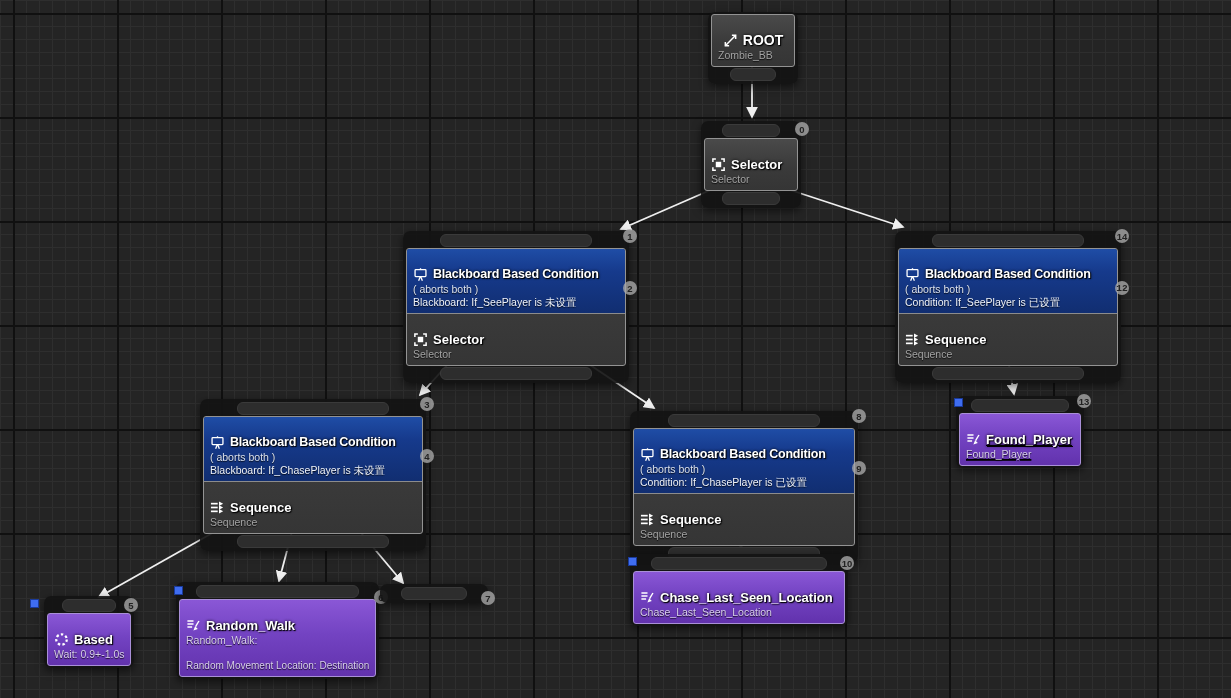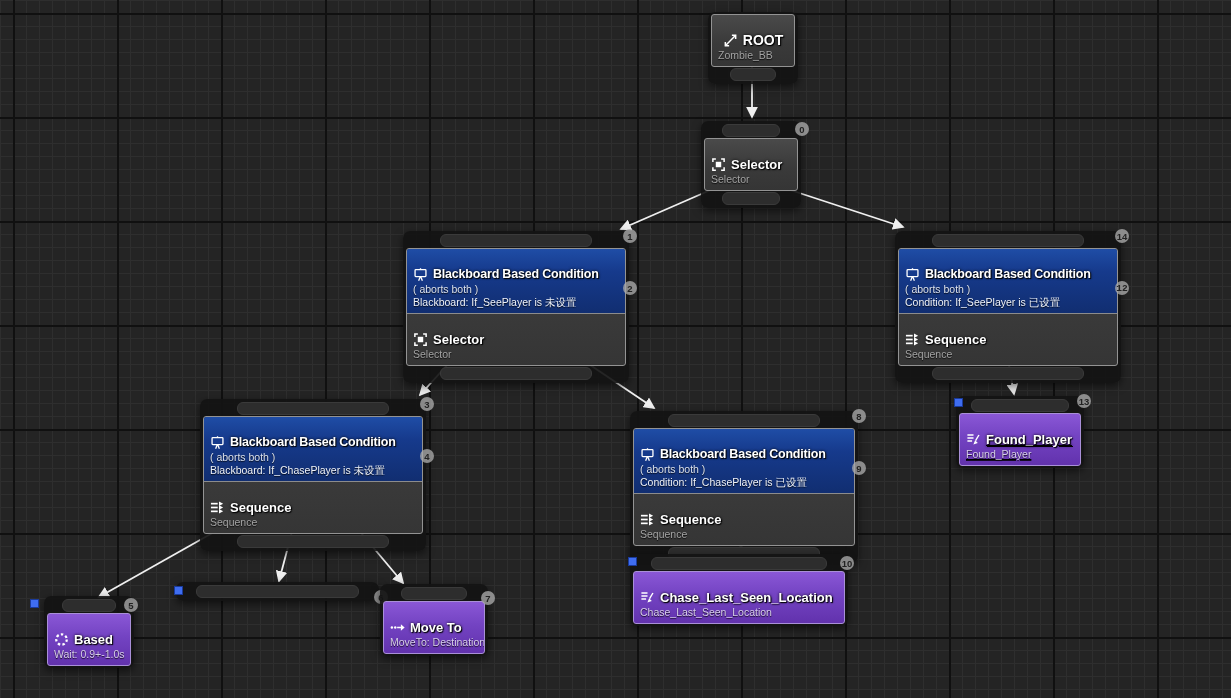--- a/index.html
+++ b/index.html
@@ -342,33 +342,35 @@
         </div>
         <div class="sub">Wait: 0.9+-1.0s</div>
       </div>
     </div>
   </div>
 
   <div class="node purple" style="left:176px;top:582px;width:197px;">
     <div class="badge" style="right:-9px;top:8px;">6</div>
     <div class="obs" style="left:-2px;top:4px;"></div>
     <div class="slot" style="width:82%;"></div>
+    <div class="nbody">
+      <div class="sect">
+        <div class="trow">
+          <span class="icon">
+              <svg>
+                <use href="#i-task"></use>
+              </svg>
+            </span>
+          <span class="title">Random_Walk</span>
+        </div>
+        <div class="sub">Random_Walk:</div>
+        <div class="sub blank"></div>
+        <div class="sub" style="font-size:10px;">Random Movement Location: Destination</div>
+      </div>
+    </div>
   </div>
 
   <div class="node purple" style="left:380px;top:584px;width:102px;">
     <div class="badge" style="right:-7px;top:7px;">7</div>
     <div class="slot" style="width:62%;"></div>
-    <div class="nbody">
-      <div class="sect">
-        <div class="trow">
-          <span class="icon">
-              <svg>
-                <use href="#i-moveto"></use>
-              </svg>
-            </span>
-          <span class="title">Move To</span>
-        </div>
-        <div class="sub">MoveTo: Destination</div>
-      </div>
-    </div>
   </div>
 
 </div>
 
 </body></html>

